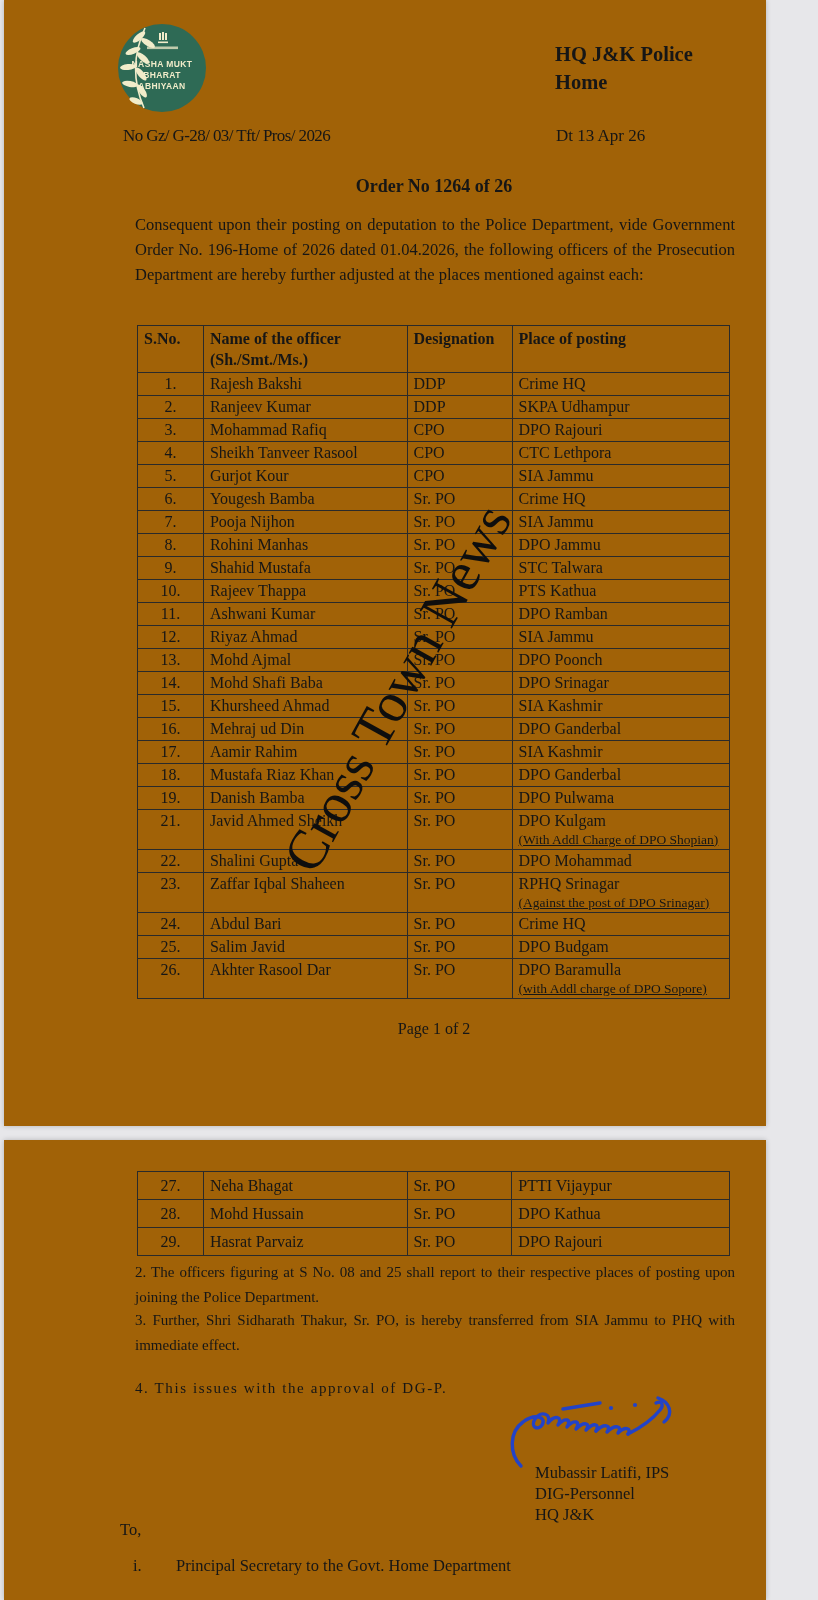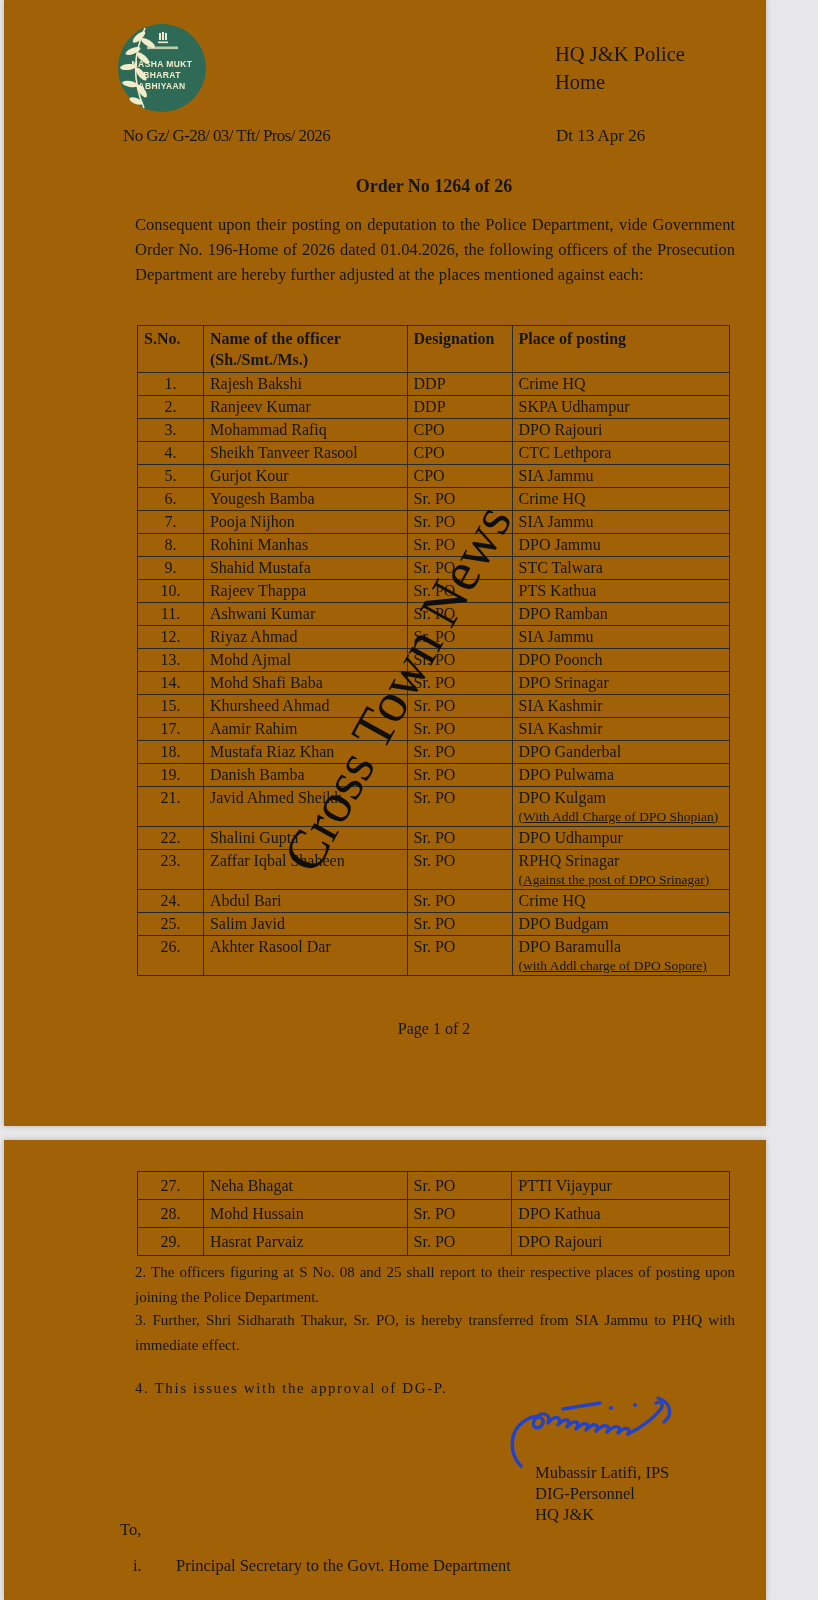--- a/index.html
+++ b/index.html
@@ -33,21 +33,21 @@
   .logo{position:absolute;left:114px;top:24px;width:88px;height:88px;}
   .logo svg{position:absolute;left:0;top:0;}
   .logo-text{
     position:absolute;left:0;top:35px;width:88px;
     text-align:center;font-family:"Liberation Sans",sans-serif;
     font-weight:bold;font-size:8.5px;line-height:11px;
     color:var(--leaf-cream);letter-spacing:.4px;
   }
   .org{
     position:absolute;left:551px;top:40px;
-    font-weight:normal;font-size:20.5px;line-height:28px;
+    font-weight:bold;font-size:20.5px;line-height:28px;
   }
   .refline{position:absolute;left:0;top:126px;width:810px;font-size:17px;}
   .ref-no{position:absolute;left:119px;letter-spacing:-0.6px;}
   .ref-date{position:absolute;left:552px;}
   .order-title{
     position:absolute;left:130px;top:176px;width:600px;
     text-align:center;font-weight:bold;font-size:18px;
   }
   .intro{
     position:absolute;left:131px;top:213px;width:600px;
@@ -298,20 +298,29 @@
         <tr>
     <td class="c-sno">15.</td>
     <td class="c-name">Khursheed Ahmad</td>
     <td class="c-desig">Sr. PO</td>
     <td class="c-place">
       <span class="place-main">SIA Kashmir</span>
       
     </td>
   </tr>
         <tr>
+    <td class="c-sno">16.</td>
+    <td class="c-name">Mehraj ud Din</td>
+    <td class="c-desig">Sr. PO</td>
+    <td class="c-place">
+      <span class="place-main">DPO Ganderbal</span>
+      
+    </td>
+  </tr>
+        <tr>
     <td class="c-sno">17.</td>
     <td class="c-name">Aamir Rahim</td>
     <td class="c-desig">Sr. PO</td>
     <td class="c-place">
       <span class="place-main">SIA Kashmir</span>
       
     </td>
   </tr>
         <tr>
     <td class="c-sno">18.</td>
@@ -338,21 +347,21 @@
     <td class="c-place">
       <span class="place-main">DPO Kulgam</span>
       <div class="cell-note">(With Addl Charge of DPO Shopian)</div>
     </td>
   </tr>
         <tr>
     <td class="c-sno">22.</td>
     <td class="c-name">Shalini Gupta</td>
     <td class="c-desig">Sr. PO</td>
     <td class="c-place">
-      <span class="place-main">DPO Udhampur</span>
+      <span class="place-main">DPO Mohammad</span>
       
     </td>
   </tr>
         <tr>
     <td class="c-sno">23.</td>
     <td class="c-name">Zaffar Iqbal Shaheen</td>
     <td class="c-desig">Sr. PO</td>
     <td class="c-place">
       <span class="place-main">RPHQ Srinagar</span>
       <div class="cell-note">(Against the post of DPO Srinagar)</div>

